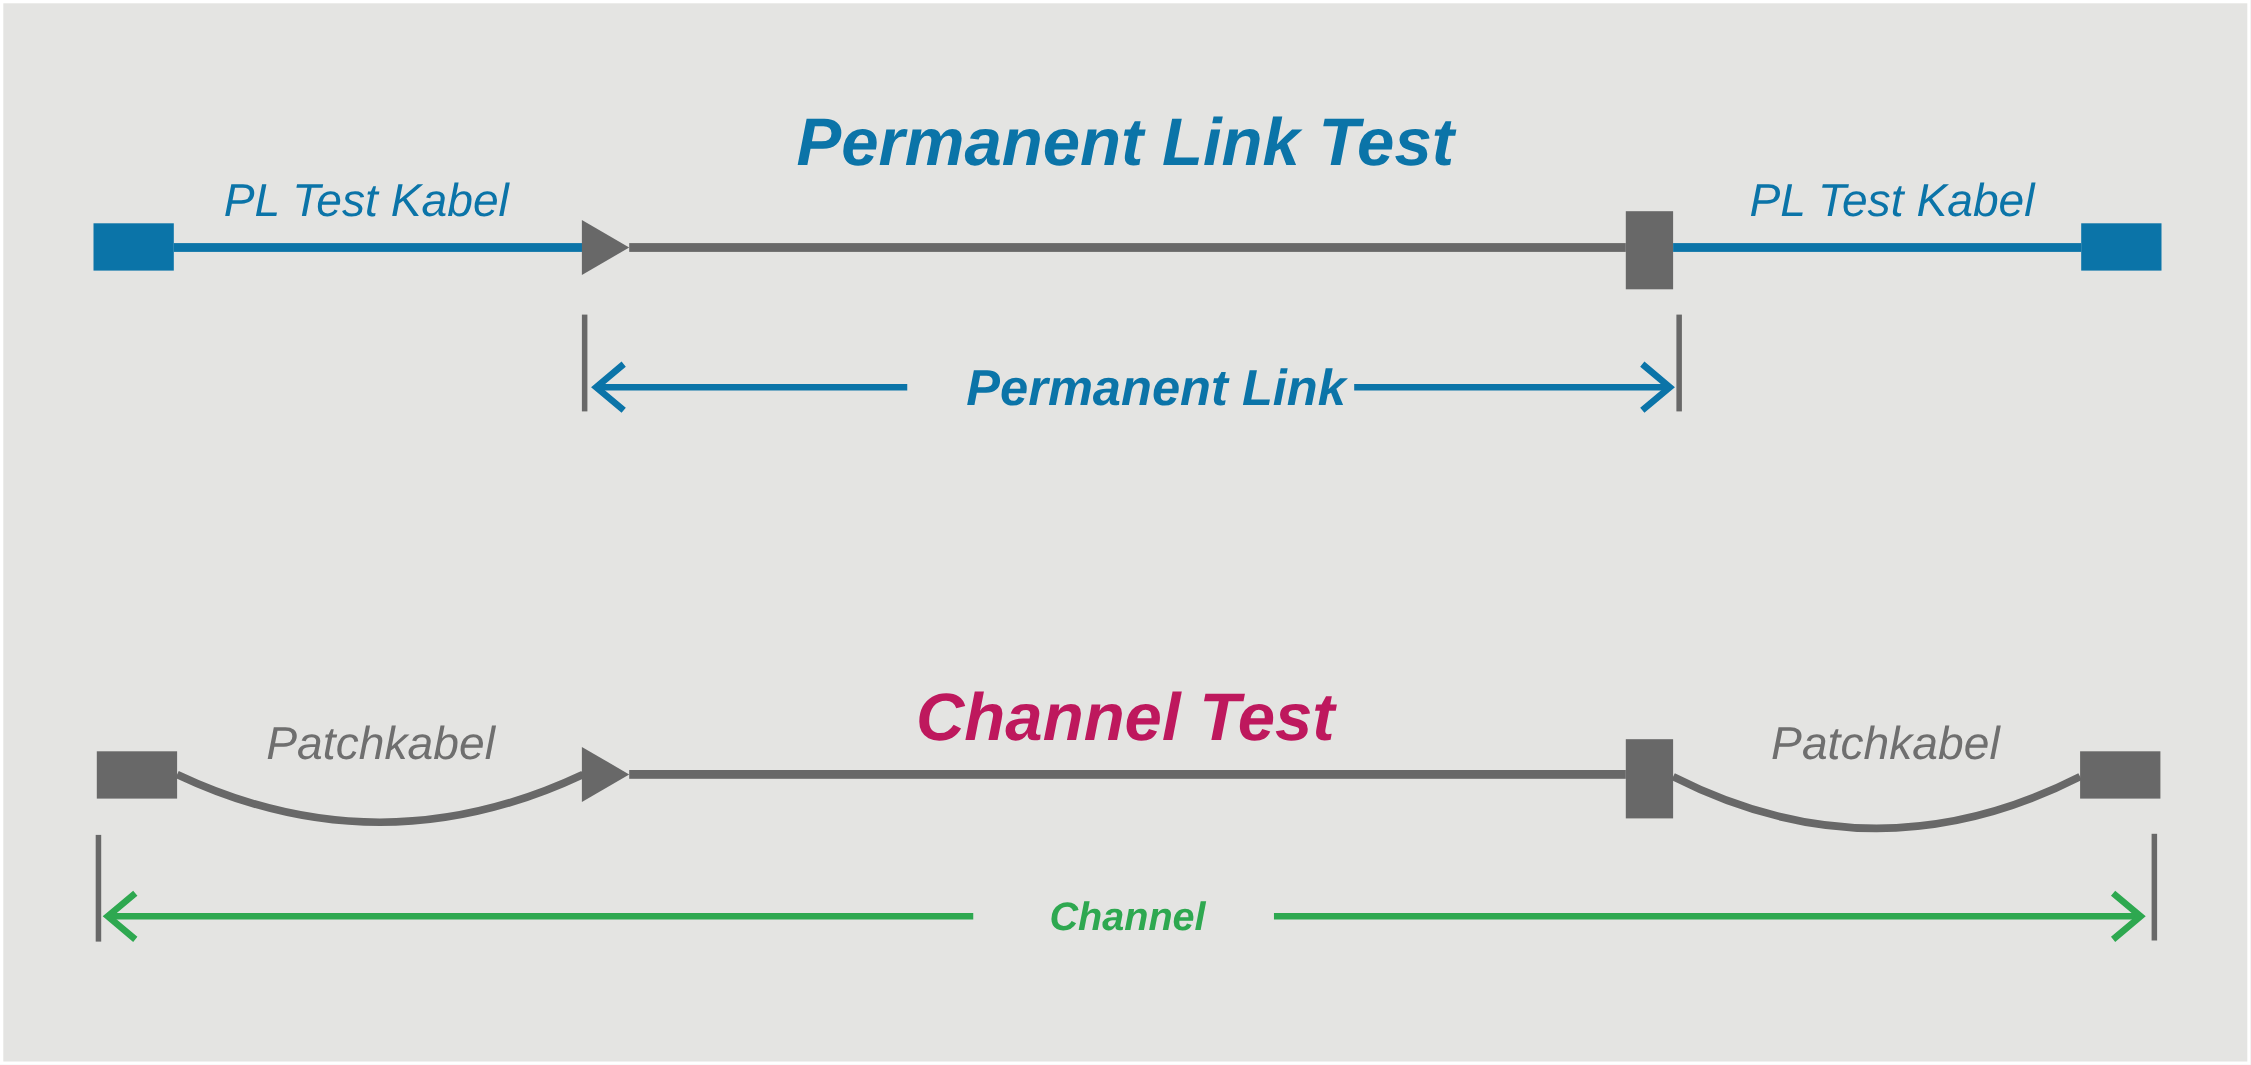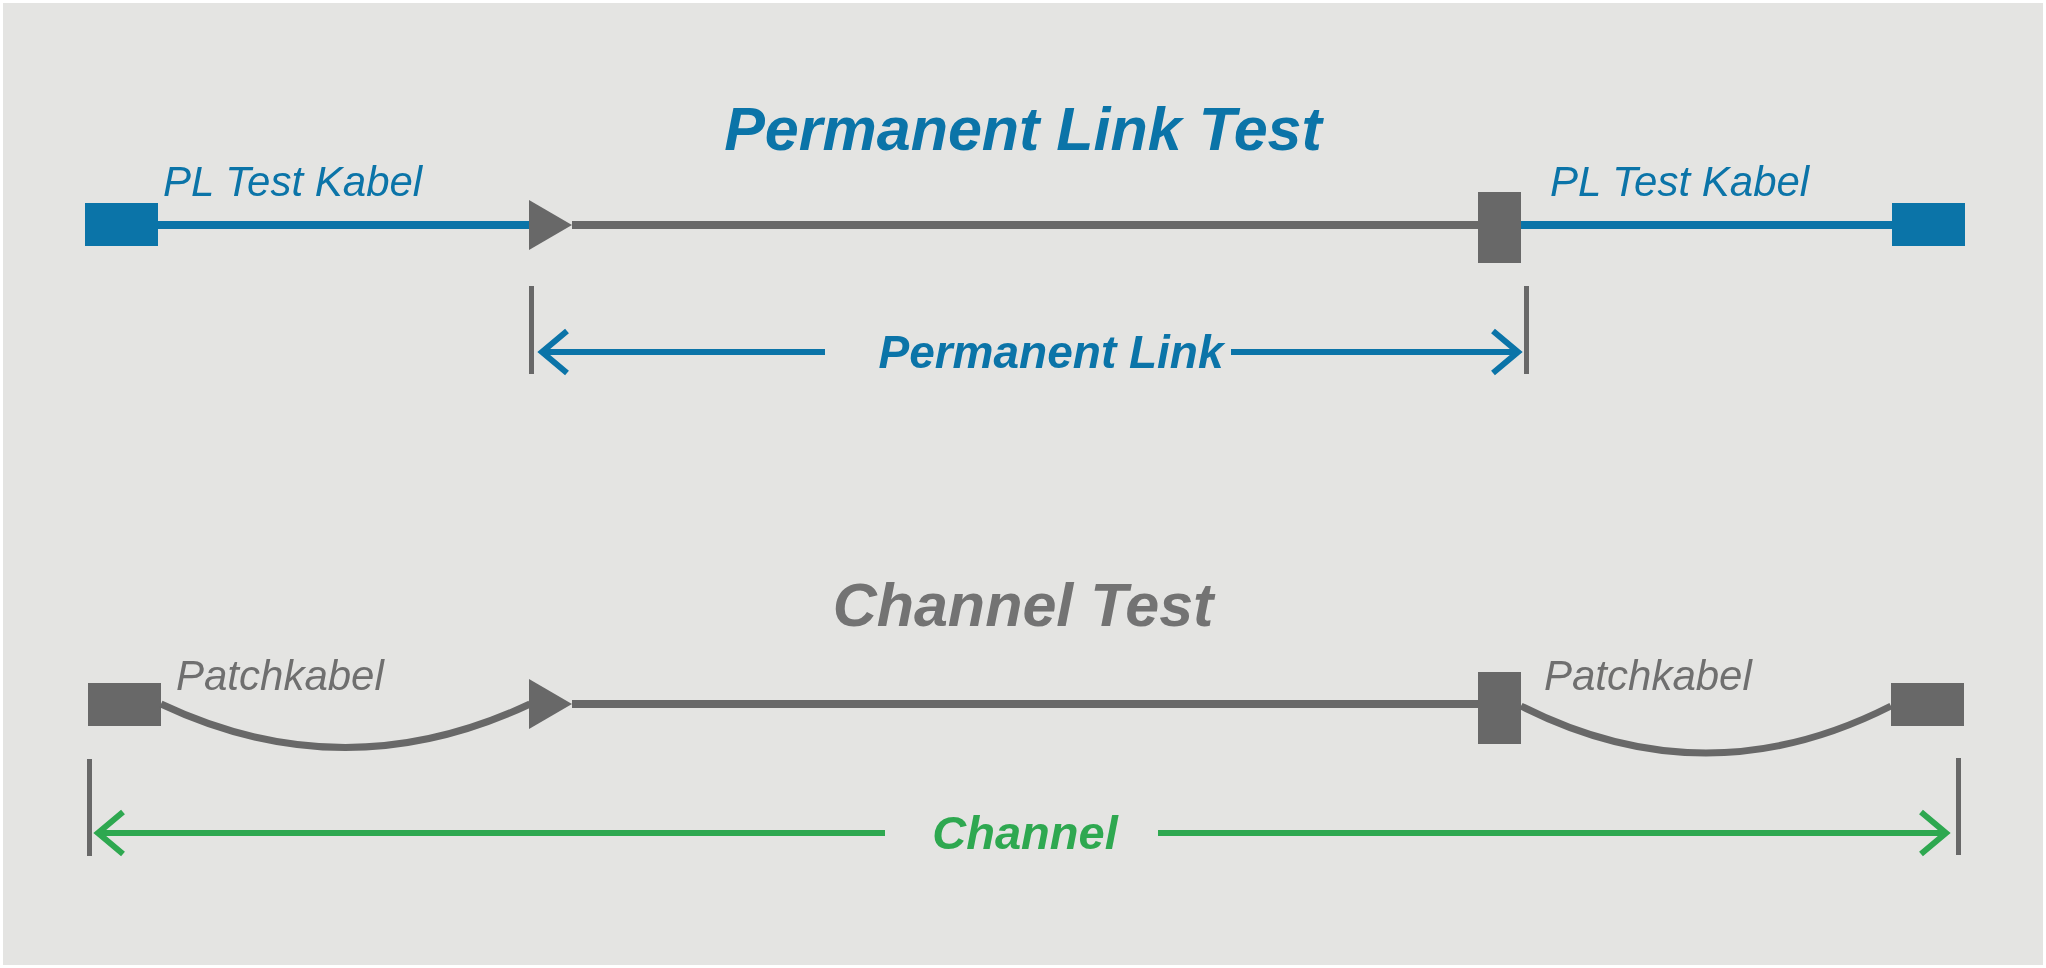--- a/index.html
+++ b/index.html
@@ -6,22 +6,22 @@
   body{
     width:2046px;height:968px;
     background:#ffffff;
     font-family:"Liberation Sans",sans-serif;
     position:relative;overflow:hidden;
   }
   .panel{position:absolute;left:3px;top:3px;right:3px;bottom:3px;background:#e4e4e2;font-style:italic;}
   .abs{position:absolute;}
   .title{left:0;width:100%;text-align:center;font-weight:bold;font-size:61px;line-height:1;}
   .title-blue{color:#0b74a8;top:96px;}
-  .title-green{color:#737373;top:572px;}
-  .cable-label{font-size:42px;line-height:1;width:340px;}
+  .title-green{color:#be185d;top:619px;}
+  .cable-label{font-size:42px;line-height:1;text-align:center;width:340px;}
   .blue-t{color:#0b74a8;}
   .gray-t{color:#6f6f6f;}
   .hline{height:8px;}
   .blue-bg{background:#0b74a8;}
   .gray-bg{background:#686868;}
   .sq{width:73px;height:43px;}
   .jack{width:43px;background:#686868;}
   .tri{width:0;height:0;border-top:25px solid transparent;border-bottom:25px solid transparent;border-left:43px solid #686868;}
   .tick{width:5px;background:#686868;}
   .span-label{font-weight:bold;line-height:50px;text-align:center;}
@@ -79,20 +79,20 @@
     <div class="abs cable-label gray-t" style="left:1541px;top:652px;">Patchkabel</div>
     <div class="abs sq gray-bg" style="left:1888px;top:680px;"></div>
 
     <div class="abs tick" style="left:84px;top:756px;height:97px;"></div>
     <div class="abs tick" style="left:1953px;top:755px;height:97px;"></div>
 
     <svg class="abs" style="left:90px;top:805px;" width="792" height="50">
       <path d="M30 4 L5 25 L30 46" fill="none" stroke="#2ea850" stroke-width="6"></path>
       <path d="M5 25 H792" fill="none" stroke="#2ea850" stroke-width="6"></path>
     </svg>
-    <div class="abs span-label" style="left:872px;top:805px;width:300px;font-size:47px;color:#2ea850;">Channel</div>
+    <div class="abs span-label" style="left:872px;top:805px;width:300px;font-size:36px;color:#2ea850;">Channel</div>
     <svg class="abs" style="left:1155px;top:805px;" width="793" height="50">
       <path d="M0 25 H788" fill="none" stroke="#2ea850" stroke-width="6"></path>
       <path d="M763 4 L788 25 L763 46" fill="none" stroke="#2ea850" stroke-width="6"></path>
     </svg>
   </div>
 
 </div>
 
 </body></html>

